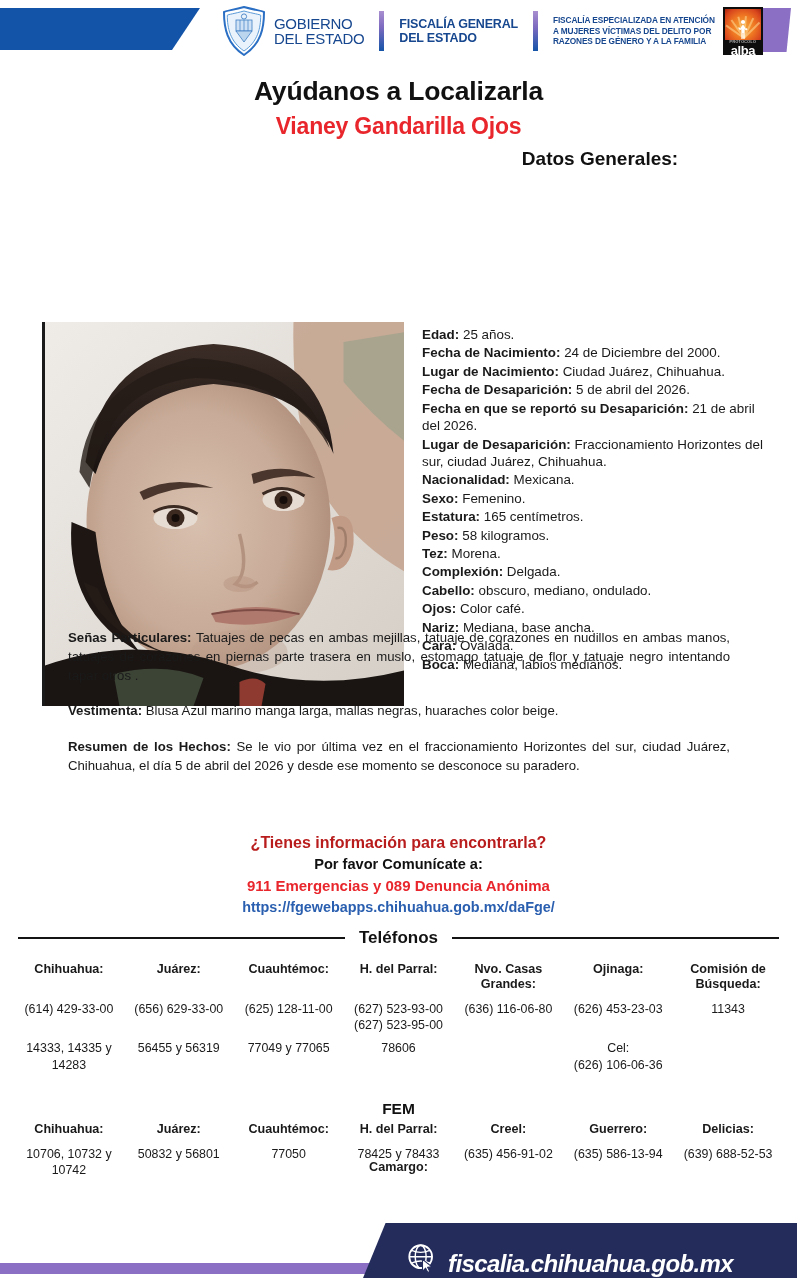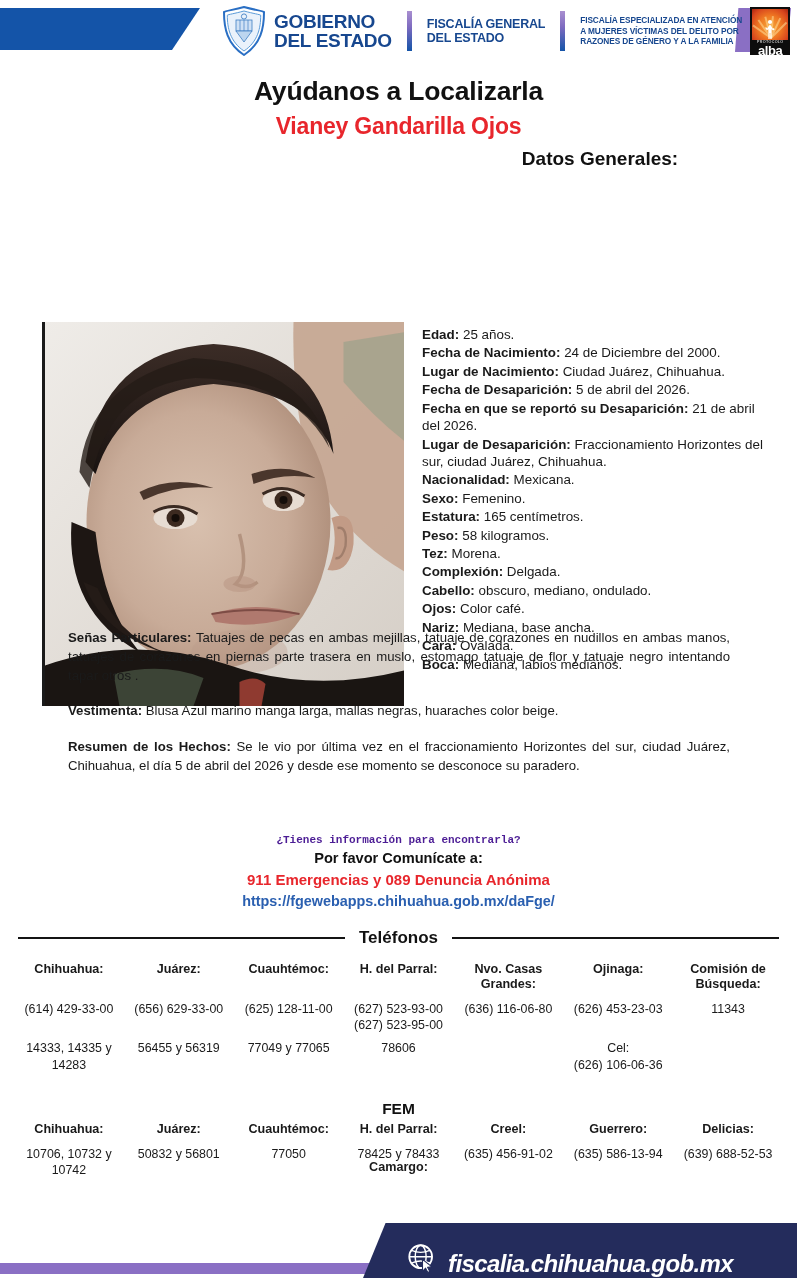--- a/index.html
+++ b/index.html
@@ -57,22 +57,22 @@
   }
   .shield {
     width: 44px;
     height: 50px;
     flex: 0 0 auto;
     position: relative;
   }
   .gob-text {
     line-height: 1.0;
     color: #17478f;
-    font-weight: bold;
-    font-size: 19px;
+    font-weight: normal;
+    font-size: 15px;
     letter-spacing: -0.3px;
     white-space: nowrap;
   }
   .gob-text .l2 { display: block; }
 
   .divider-bar {
     width: 5px;
     height: 40px;
     margin: 0 7px;
     background: linear-gradient(to bottom, #a98fd0 0%, #7e6bc0 40%, #1454a8 100%);
@@ -222,25 +222,24 @@
 
   
   .contact {
     position: absolute;
     left: 0;
     top: 834px;
     width: 797px;
     text-align: center;
   }
   .contact .c1 {
-    font-size: 11px;
-    font-weight: bold;
-    color: #4c1d95;
+    font-size: 16px;
+    font-weight: bold;
+    color: #b91c1c;
     margin-bottom: 4px;
-    font-family: Liberation Mono, monospace;
   }
   .contact .c2 {
     font-size: 14.6px;
     font-weight: bold;
     color: #111;
     margin-bottom: 5px;
   }
   .contact .c3 {
     font-size: 15px;
     font-weight: bold;

